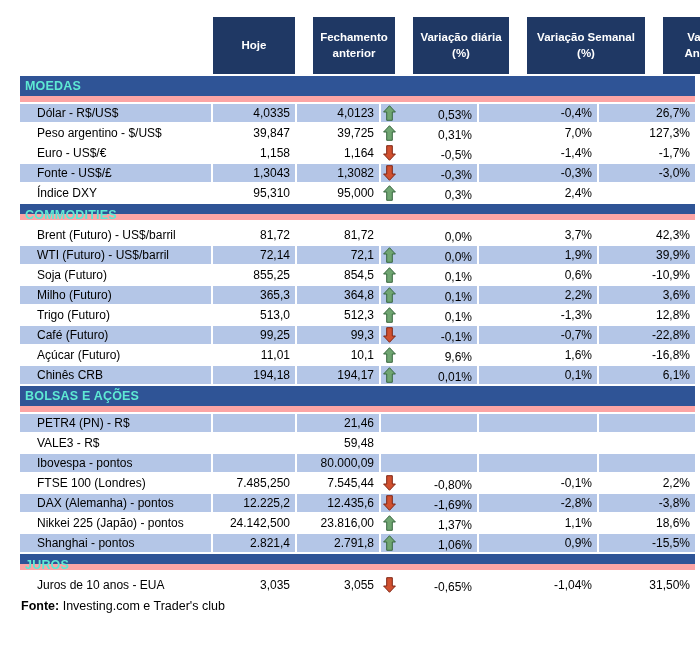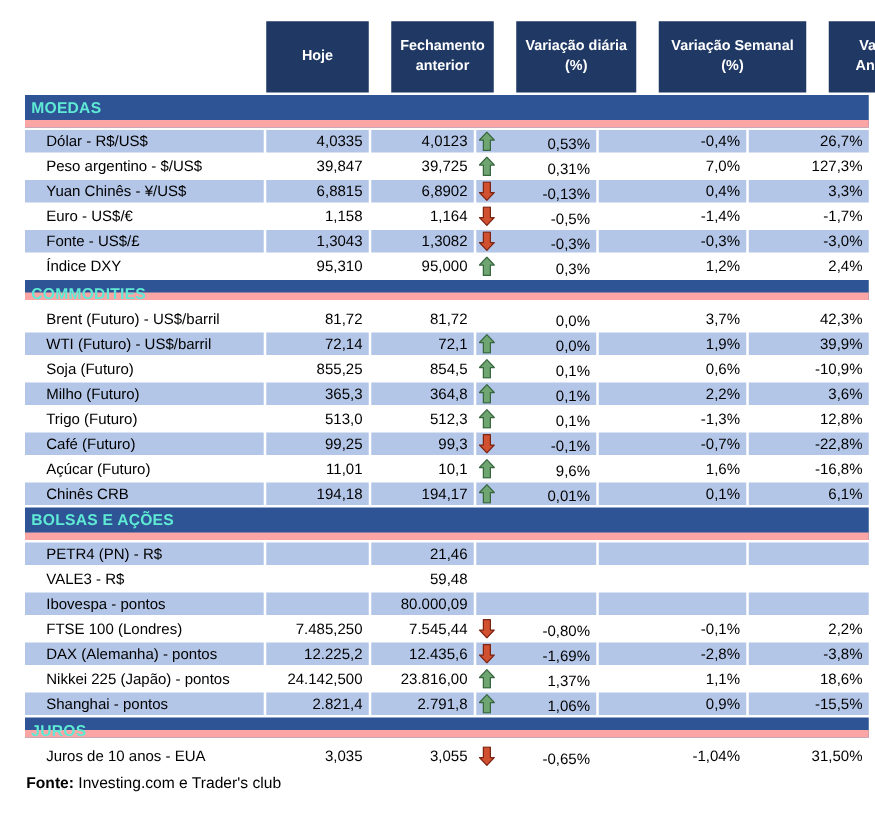--- a/index.html
+++ b/index.html
@@ -149,35 +149,20 @@
           <span class="arrow">
             <svg width="13" height="16" viewBox="0 0 13 16">
               <path d="M6.5 .7 L12.4 7 H9.3 V15.3 H3.7 V7 H.6 Z" fill="#6FA571" stroke="#37663F" stroke-width="1" stroke-linejoin="round"></path>
             </svg>
           </span>
           <span>0,31%</span>
         </div>
         <div class="cell num-cell">7,0%</div>
         <div class="cell num-cell">127,3%</div>
       </div>
-      <div class="row shaded">
-        <div class="cell label-cell">Yuan Chinês - ¥/US$</div>
-        <div class="cell num-cell">6,8815</div>
-        <div class="cell num-cell">6,8902</div>
-        <div class="cell num-cell daily-cell">
-          <span class="arrow">
-            <svg width="13" height="16" viewBox="0 0 13 16">
-              <path d="M6.5 15.3 L.6 9 H3.7 V.7 H9.3 V9 H12.4 Z" fill="#D0502F" stroke="#7E2413" stroke-width="1" stroke-linejoin="round"></path>
-            </svg>
-          </span>
-          <span>-0,13%</span>
-        </div>
-        <div class="cell num-cell">0,4%</div>
-        <div class="cell num-cell">3,3%</div>
-      </div>
       <div class="row">
         <div class="cell label-cell">Euro - US$/€</div>
         <div class="cell num-cell">1,158</div>
         <div class="cell num-cell">1,164</div>
         <div class="cell num-cell daily-cell">
           <span class="arrow">
             <svg width="13" height="16" viewBox="0 0 13 16">
               <path d="M6.5 15.3 L.6 9 H3.7 V.7 H9.3 V9 H12.4 Z" fill="#D0502F" stroke="#7E2413" stroke-width="1" stroke-linejoin="round"></path>
             </svg>
           </span>
@@ -206,21 +191,20 @@
         <div class="cell num-cell">95,310</div>
         <div class="cell num-cell">95,000</div>
         <div class="cell num-cell daily-cell">
           <span class="arrow">
             <svg width="13" height="16" viewBox="0 0 13 16">
               <path d="M6.5 .7 L12.4 7 H9.3 V15.3 H3.7 V7 H.6 Z" fill="#6FA571" stroke="#37663F" stroke-width="1" stroke-linejoin="round"></path>
             </svg>
           </span>
           <span>0,3%</span>
         </div>
-        <div class="cell num-cell">1,2%</div>
         <div class="cell num-cell">2,4%</div>
       </div>
       <div class="section-bar tall">
         <span>COMMODITIES</span>
       </div>
       <div class="row">
         <div class="cell label-cell">Brent (Futuro) - US$/barril</div>
         <div class="cell num-cell">81,72</div>
         <div class="cell num-cell">81,72</div>
         <div class="cell num-cell daily-cell">

